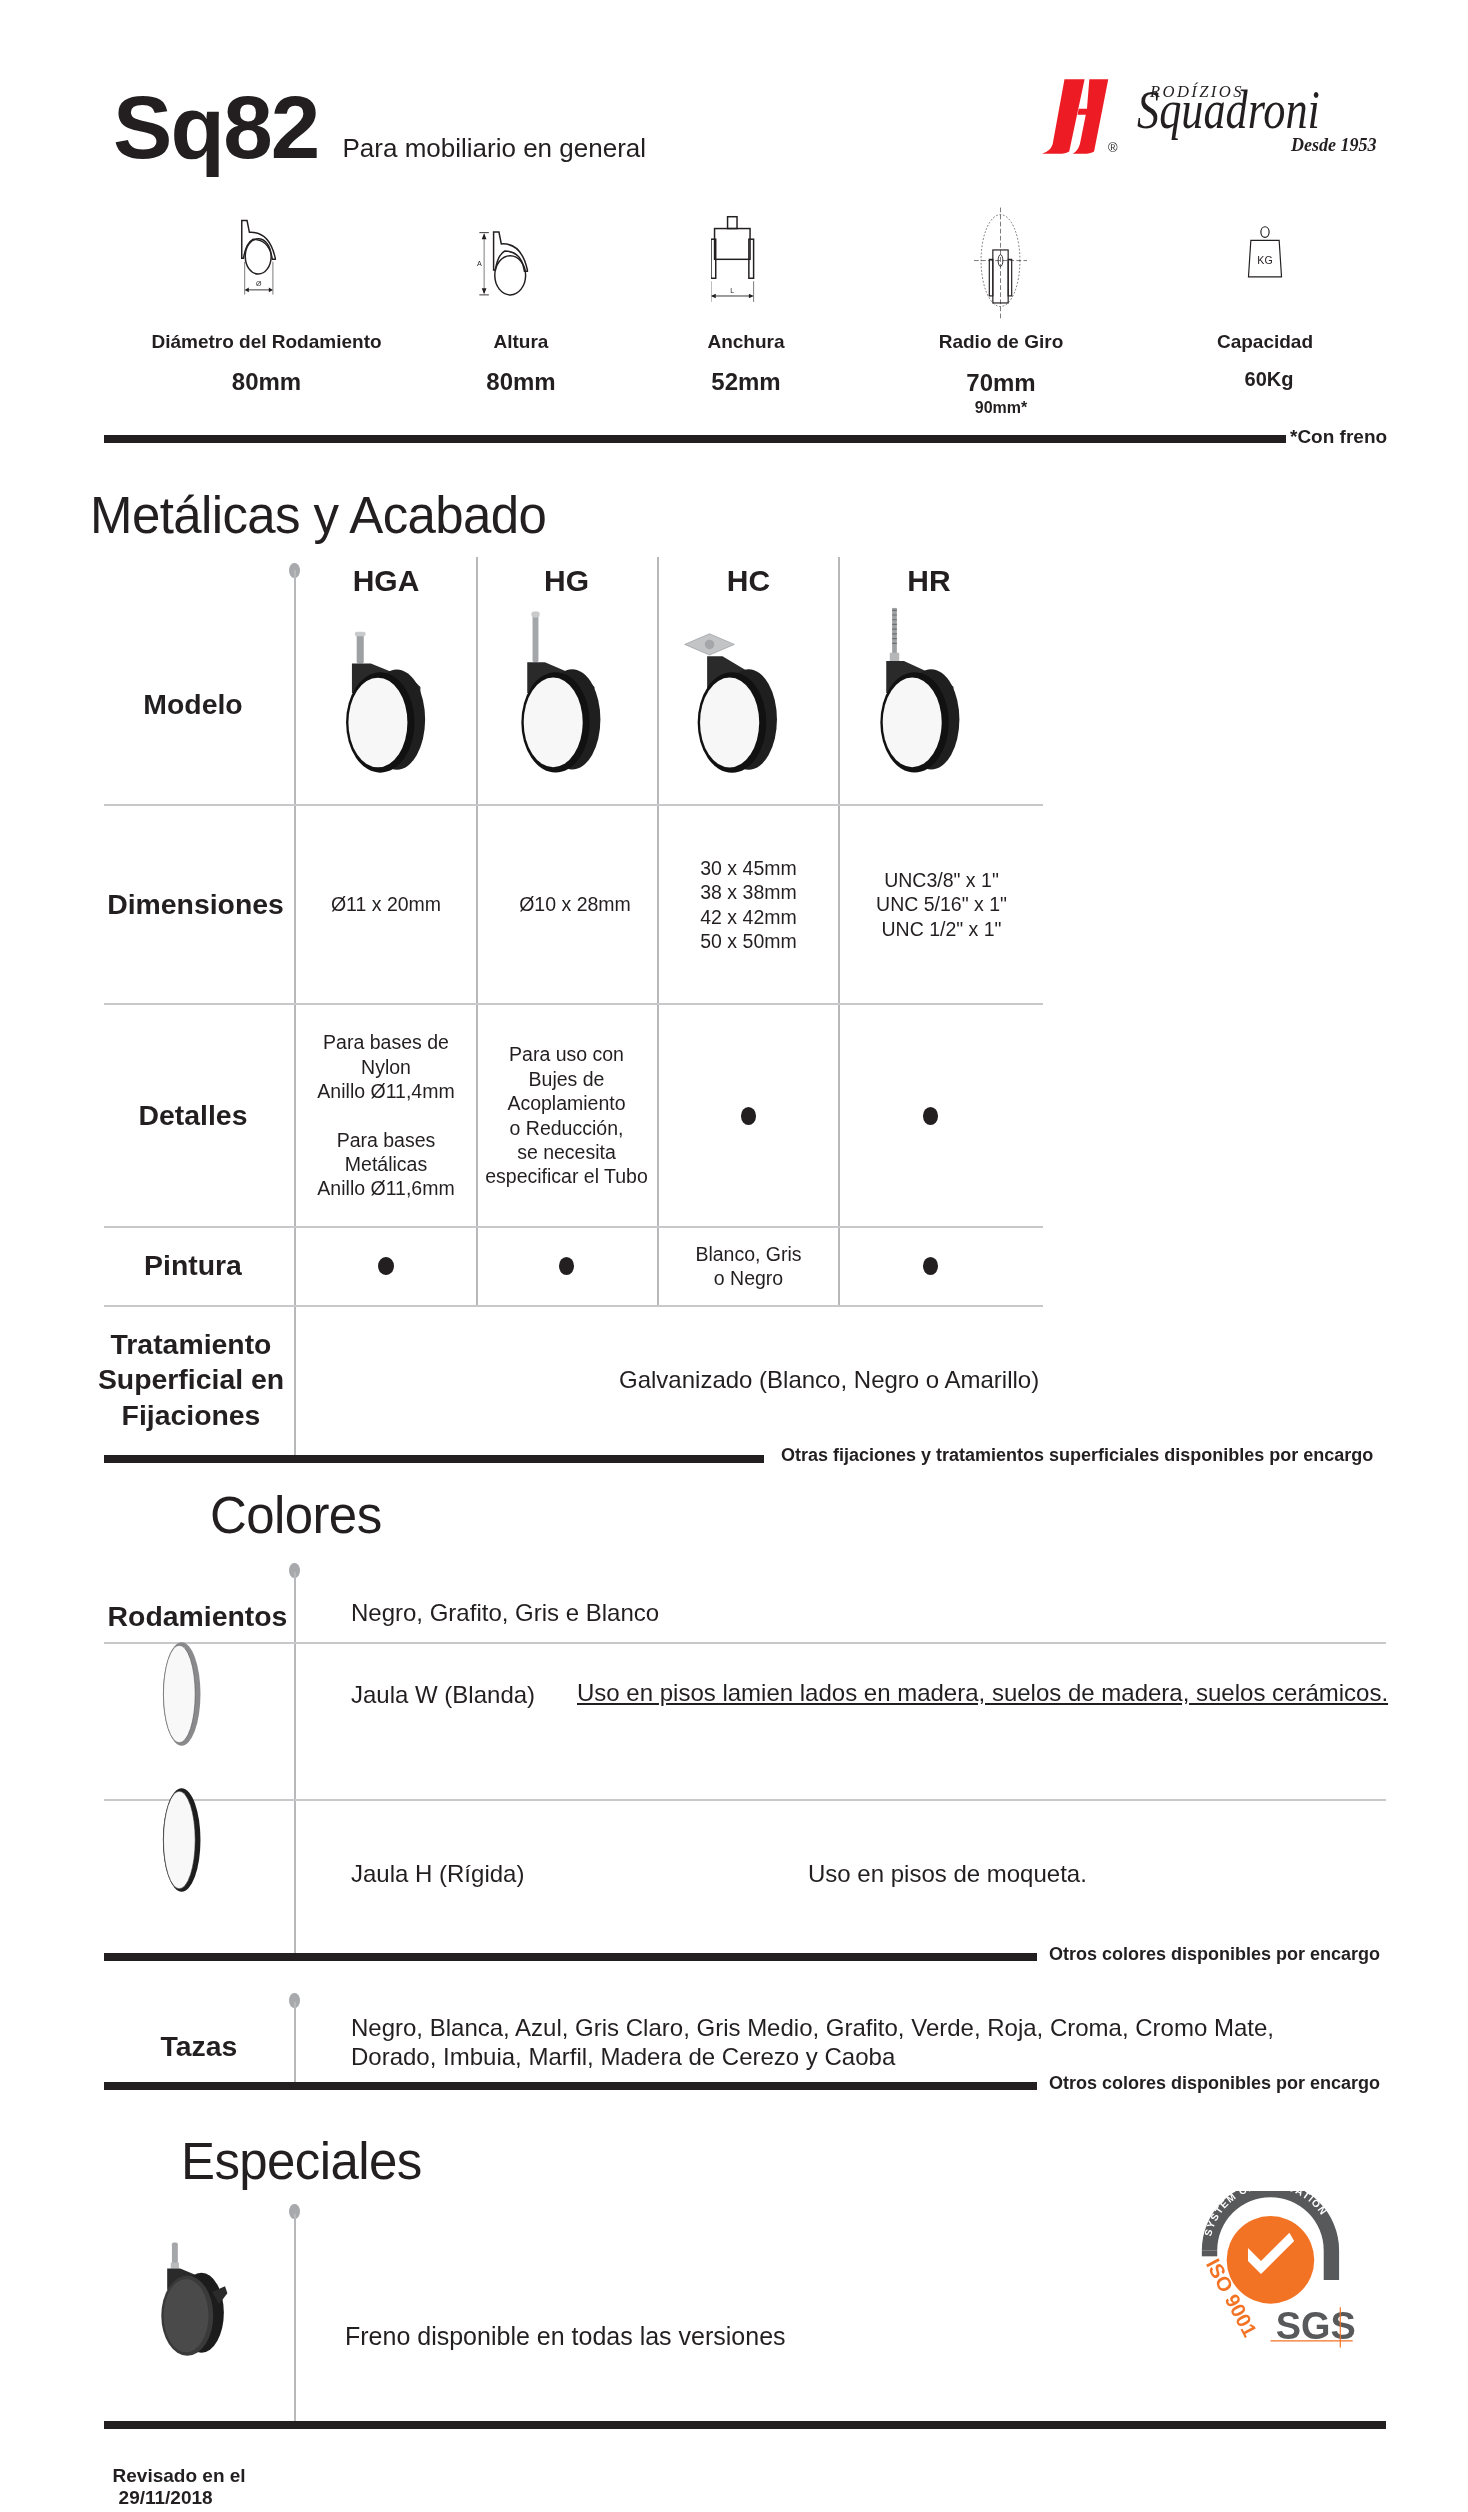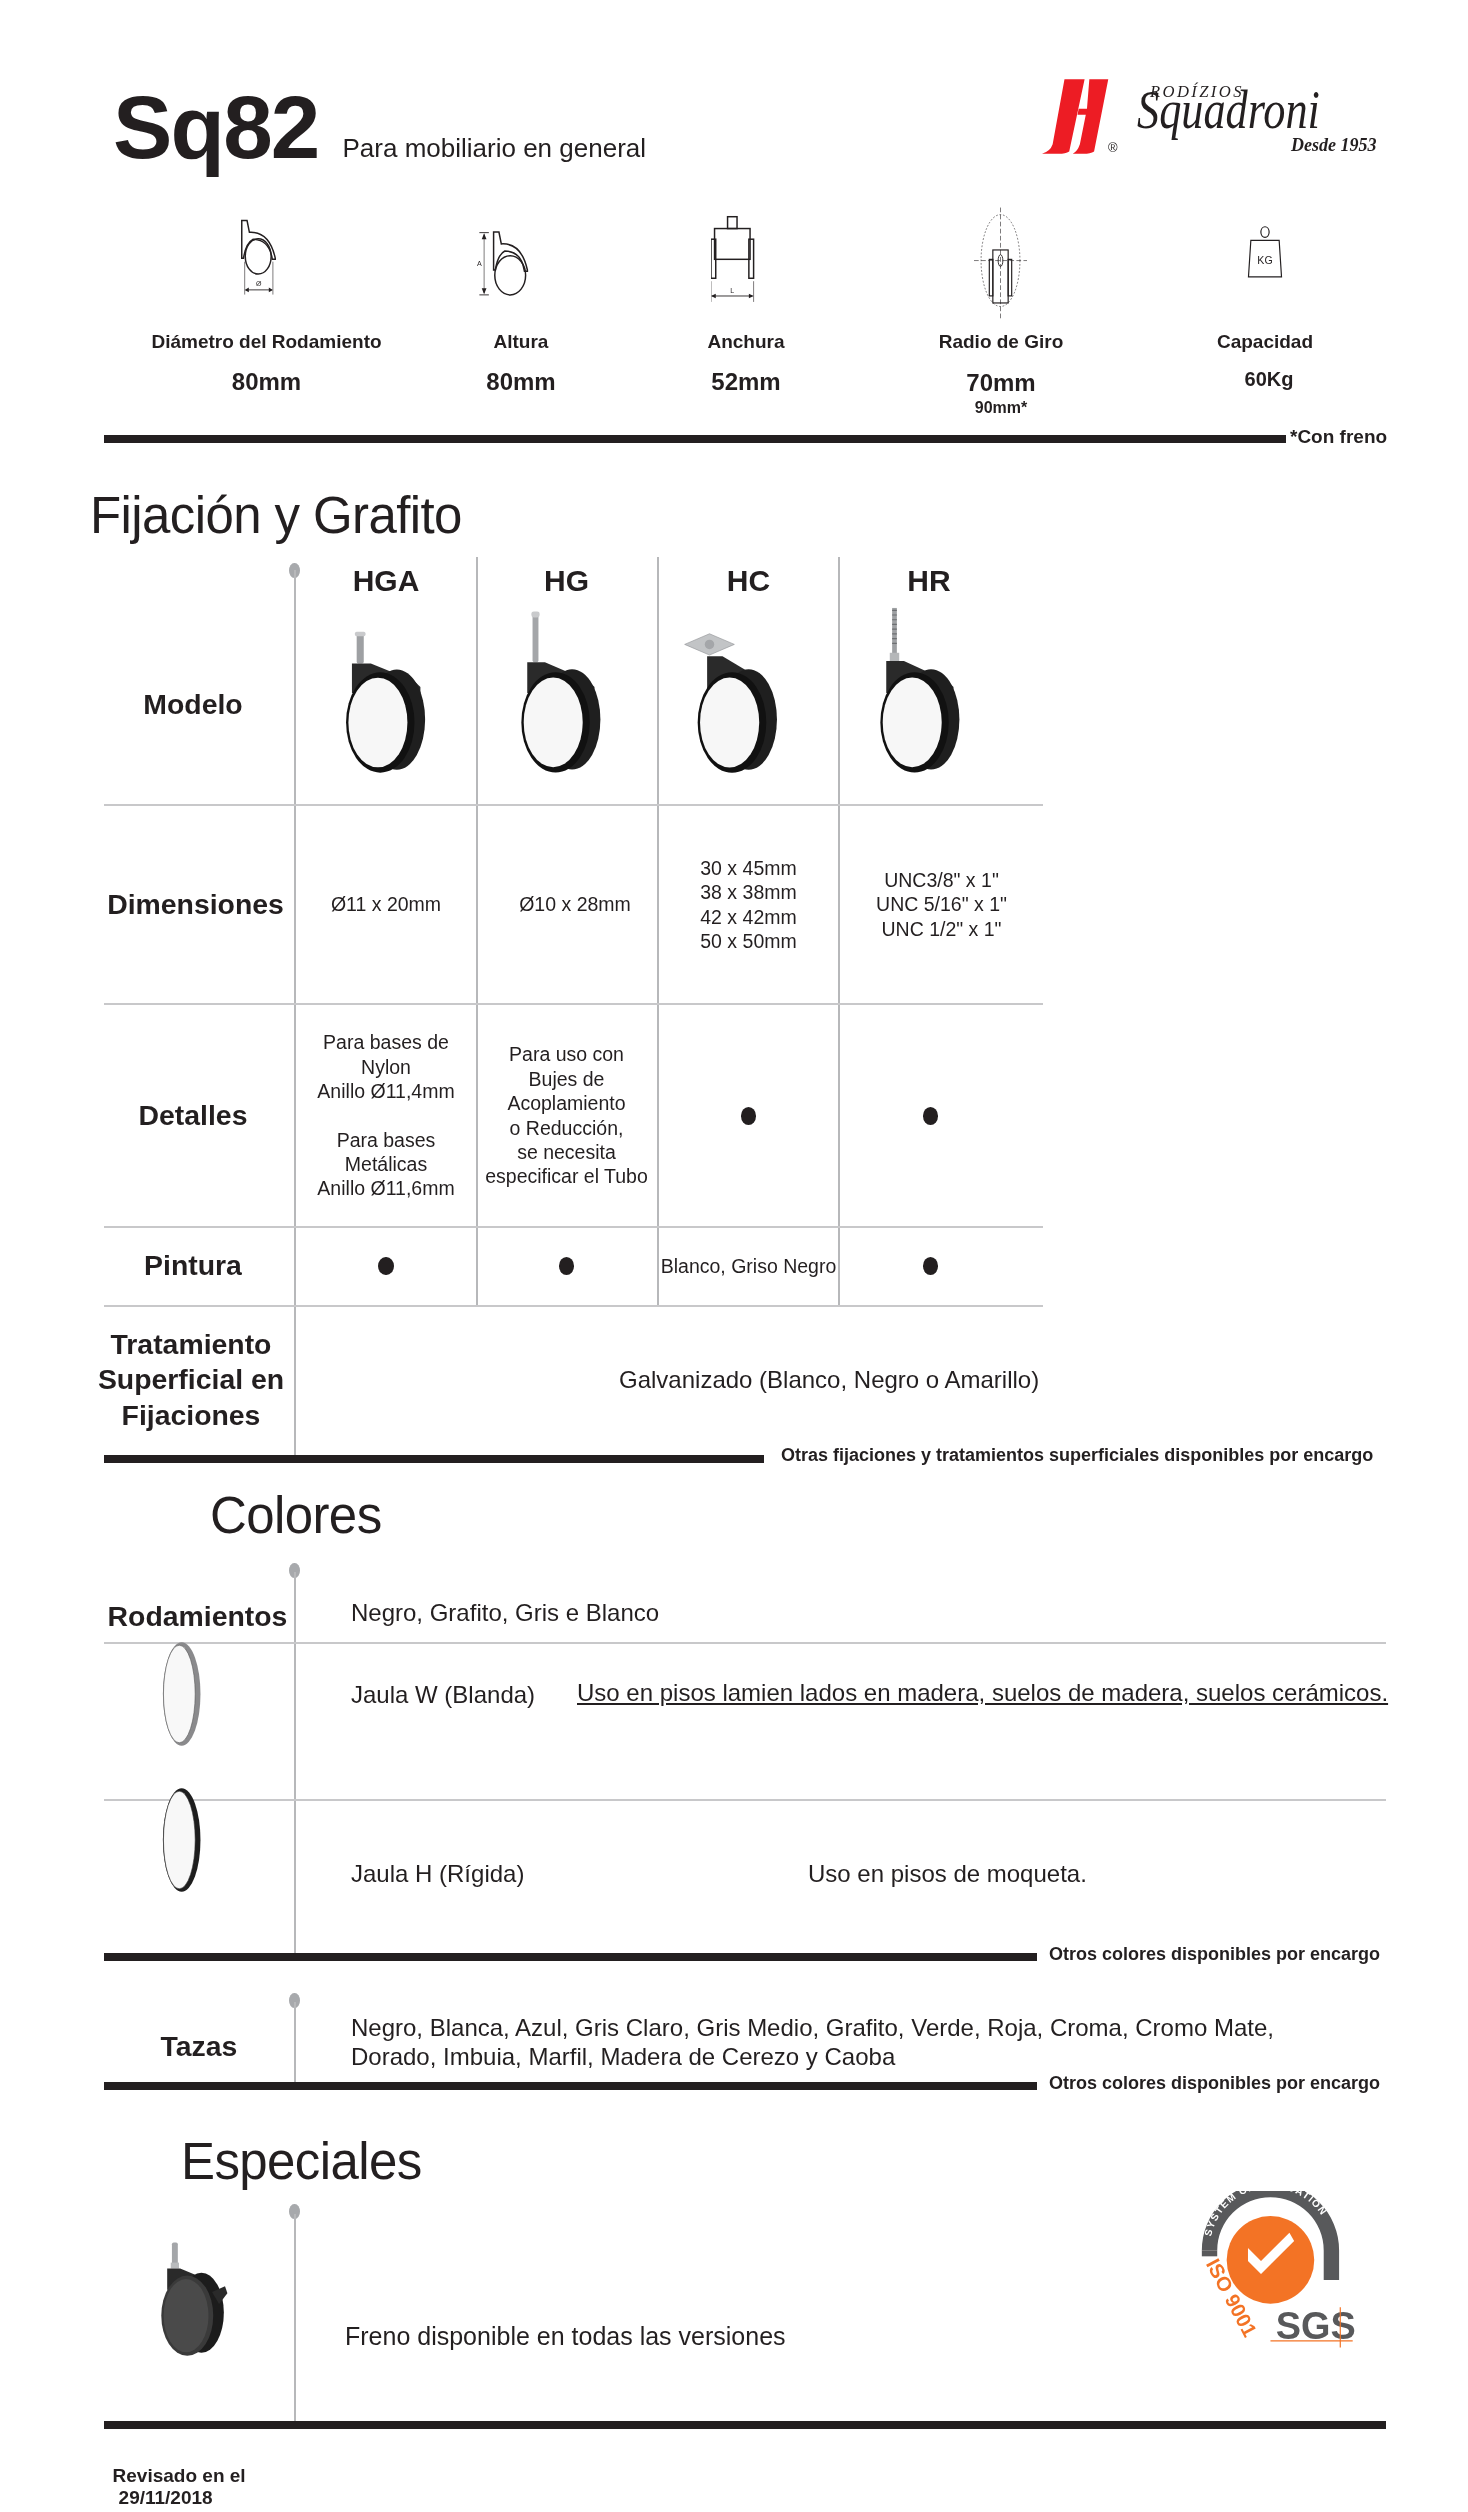--- a/index.html
+++ b/index.html
@@ -109,21 +109,21 @@
       <text x="30" y="66" font-size="18" text-anchor="middle" fill="#231f20" font-family="Liberation Sans, sans-serif">KG</text>
     </svg>
     <div class="abs c bold" style="left:0; top:118px; width:178px; font-size:19px;">Capacidad</div>
     <div class="abs c bold" style="left:4px; top:155px; width:178px; font-size:20px;">60Kg</div>
   </div>
 </div>
 
 <div class="thick" style="left:104px; top:435px; width:1182px;"></div>
 <span class="note" style="left:1290px; top:426px; font-size:19px;">*Con freno</span>
 
-<div class="sec-title" style="left:90px; top:486px;">Fijación y Grafito</div>
+<div class="sec-title" style="left:90px; top:486px;">Metálicas y Acabado</div>
 
 <div class="pin" style="left:289px; top:563px;"></div>
 <div class="vline" style="left:294px; top:570px; height:888px;"></div>
 <div class="vline" style="left:476px; top:557px; height:749px;"></div>
 <div class="vline" style="left:657px; top:557px; height:749px;"></div>
 <div class="vline" style="left:838px; top:557px; height:749px;"></div>
 
 <div class="cell bold" style="left:296px; top:560px; width:180px; height:41px; font-size:30px;">HGA</div>
 <div class="cell bold" style="left:477px; top:560px; width:179px; height:41px; font-size:30px;">HG</div>
 <div class="cell bold" style="left:659px; top:560px; width:179px; height:41px; font-size:30px;">HC</div>
@@ -215,21 +215,21 @@
 
 <div class="hline" style="left:104px; top:1226px; width:939px;"></div>
 
 <div class="rowlbl" style="left:104px; top:1228px; width:178px; height:76px;">Pintura</div>
 <div class="cell" style="left:296px; top:1228px; width:180px; height:76px;">
   <span class="dot"></span>
 </div>
 <div class="cell" style="left:477px; top:1228px; width:179px; height:76px;">
   <span class="dot"></span>
 </div>
-<div class="cell small" style="left:659px; top:1228px; width:179px; height:76px; flex-direction:row;">
+<div class="cell small" style="left:659px; top:1228px; width:179px; height:76px; flex-direction:column;">
   <div>Blanco, Gris</div>
   <div>o Negro</div>
 </div>
 <div class="cell" style="left:840px; top:1228px; width:181px; height:76px;">
   <span class="dot"></span>
 </div>
 
 <div class="hline" style="left:104px; top:1305px; width:939px;"></div>
 
 <div class="rowlbl" style="left:92px; top:1309px; width:198px; height:142px; flex-direction:column;">

